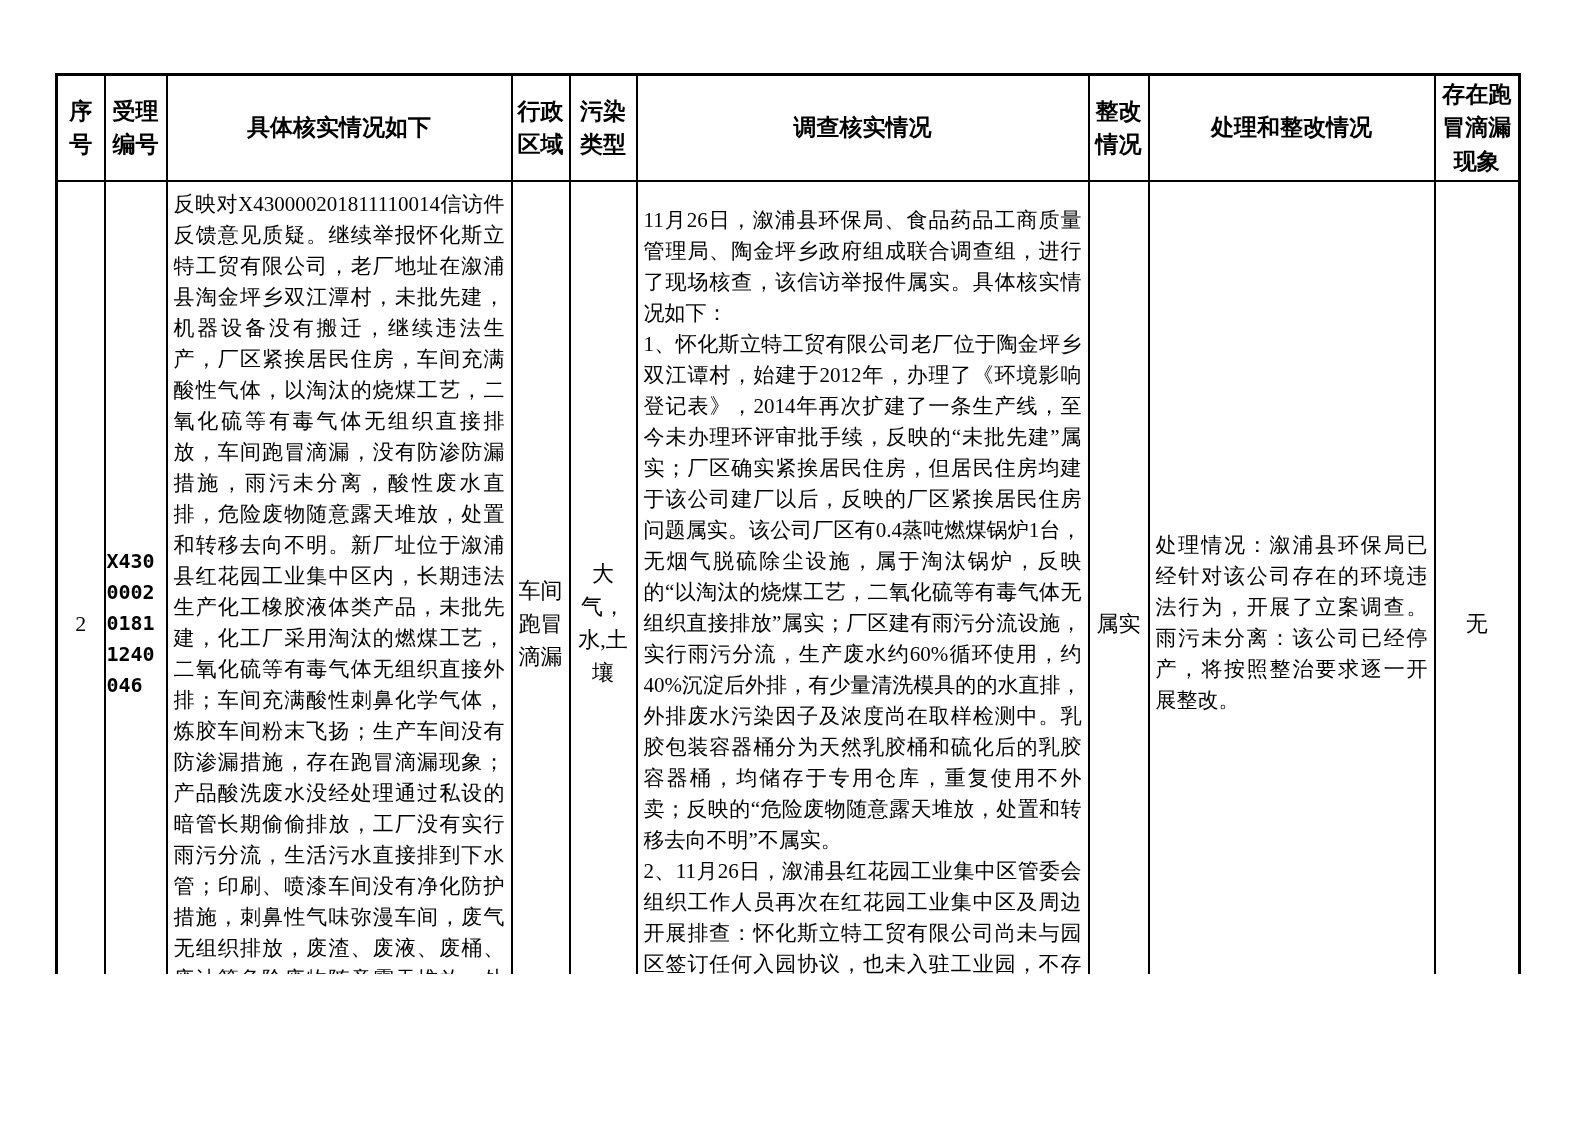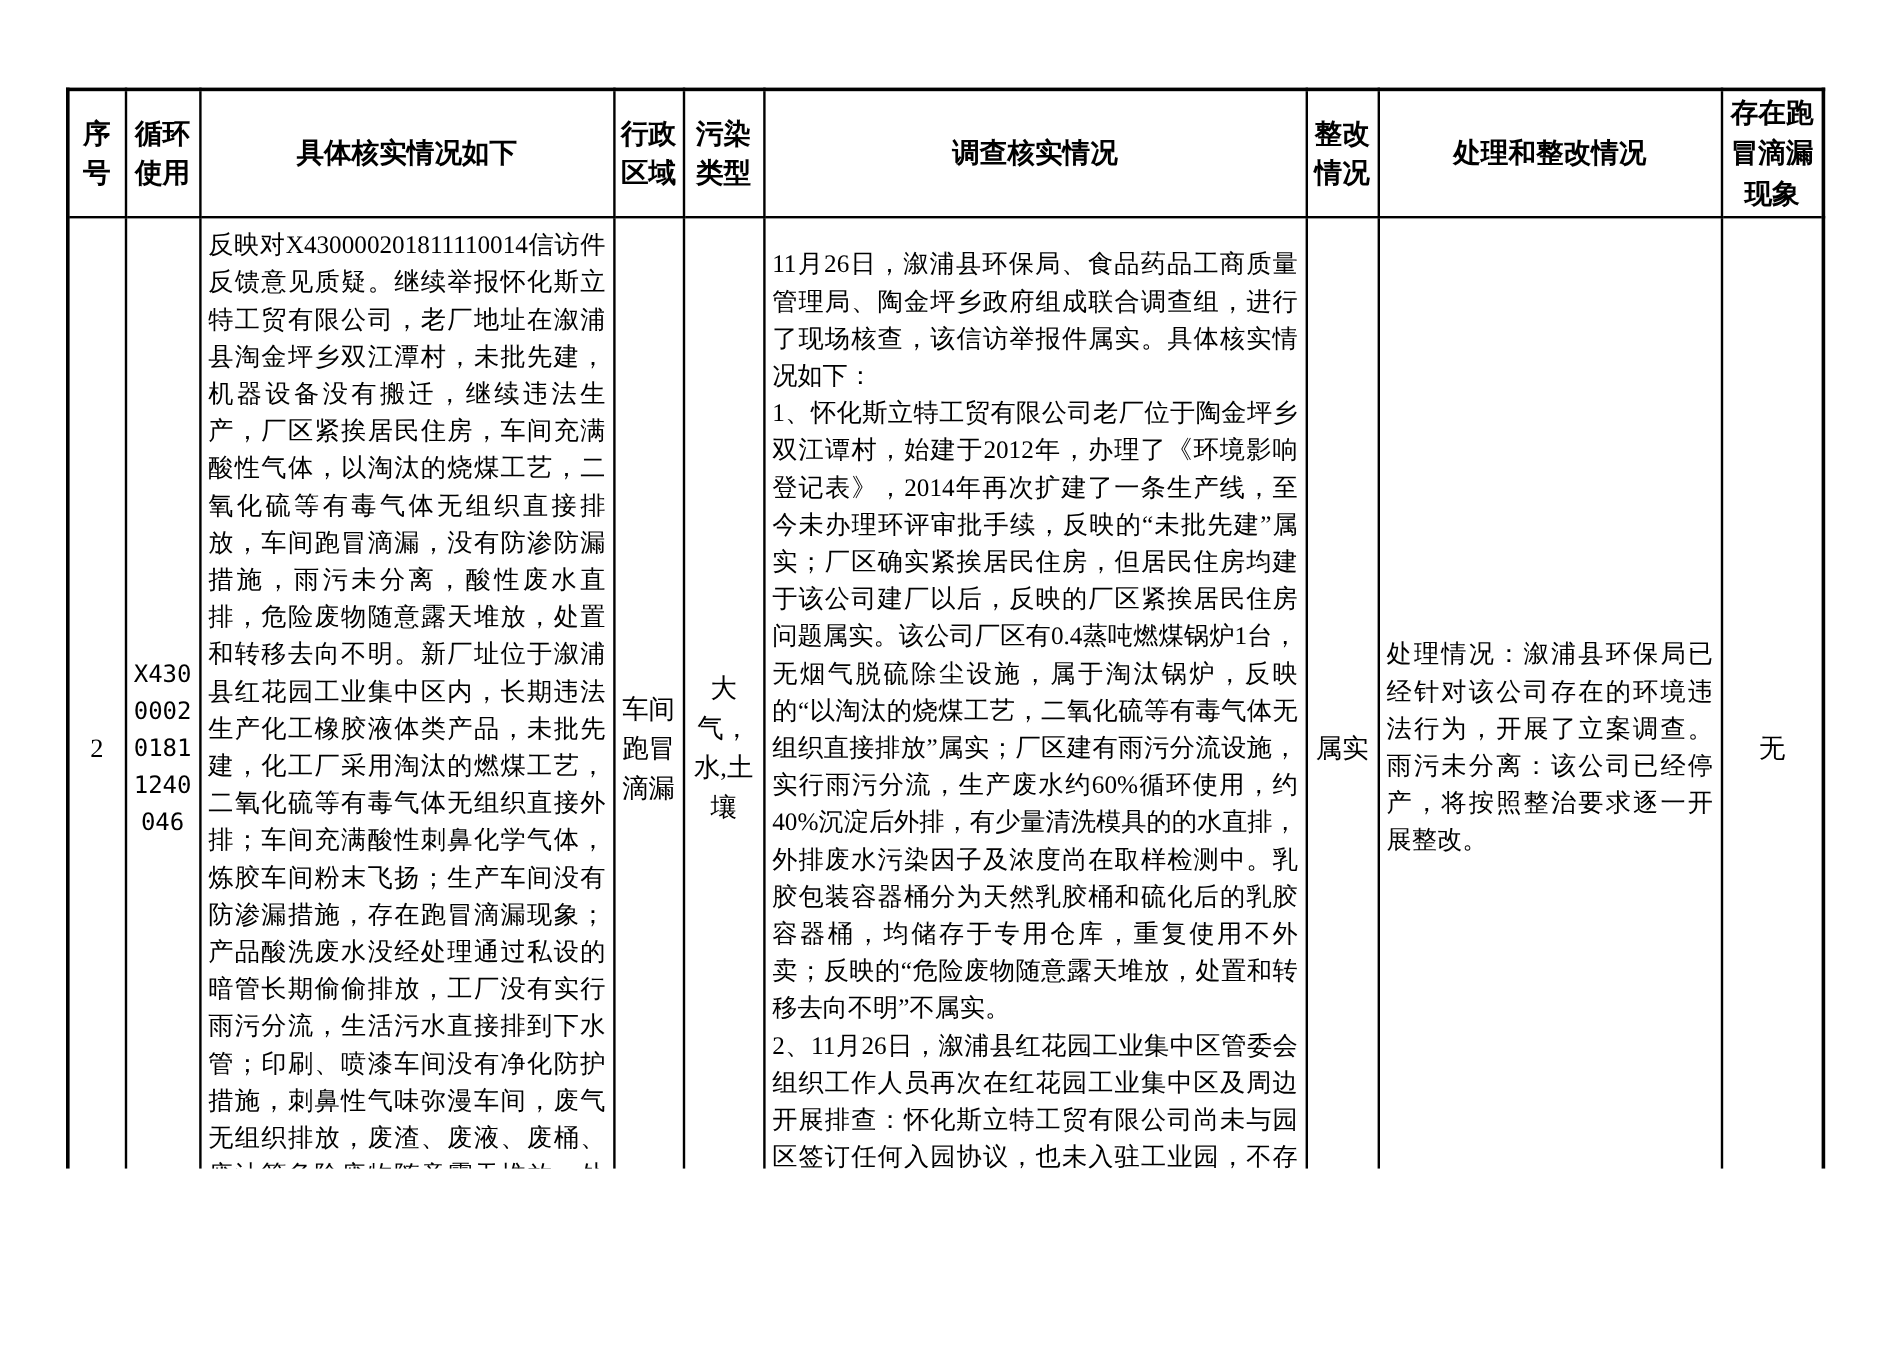--- a/index.html
+++ b/index.html
@@ -48,22 +48,22 @@
     line-height: 31px;
     padding: 5px 6px;
     white-space: pre-line;
     overflow: hidden;
   }
   td.id-cell {
     font-family: "DejaVu Sans Mono", monospace;
     font-size: 20px;
     line-height: 1.55;
     word-break: break-all;
-    text-align: center;
     padding: 0 1px;
+    font-weight: bold;
   }
   .bold { font-weight: normal; }
   .footer {
     position: absolute;
     left: 0;
     right: 0;
     top: 1072px;
     text-align: center;
     font-size: 16px;
     color: #ef4444;
@@ -83,21 +83,21 @@
       <col style="width:58px">
       <col style="width:67px">
       <col style="width:452px">
       <col style="width:60px">
       <col style="width:286px">
       <col style="width:85px">
     </colgroup>
     <thead>
       <tr>
         <th>序号</th>
-        <th>循环使用</th>
+        <th>受理编号</th>
         <th>具体核实情况如下</th>
         <th>行政区域</th>
         <th>污染类型</th>
         <th>调查核实情况</th>
         <th>整改情况</th>
         <th>处理和整改情况</th>
         <th>存在跑冒滴漏现象</th>
       </tr>
     </thead>
     <tbody>

